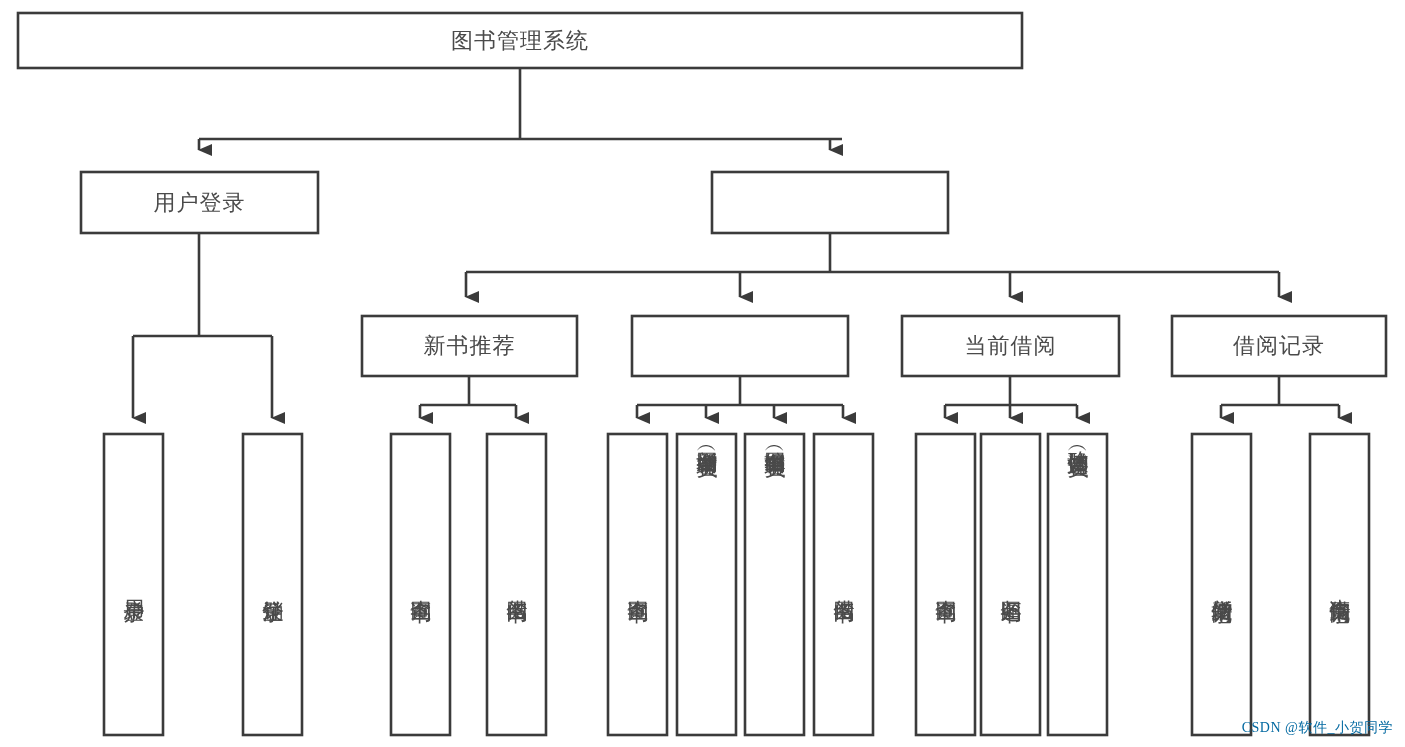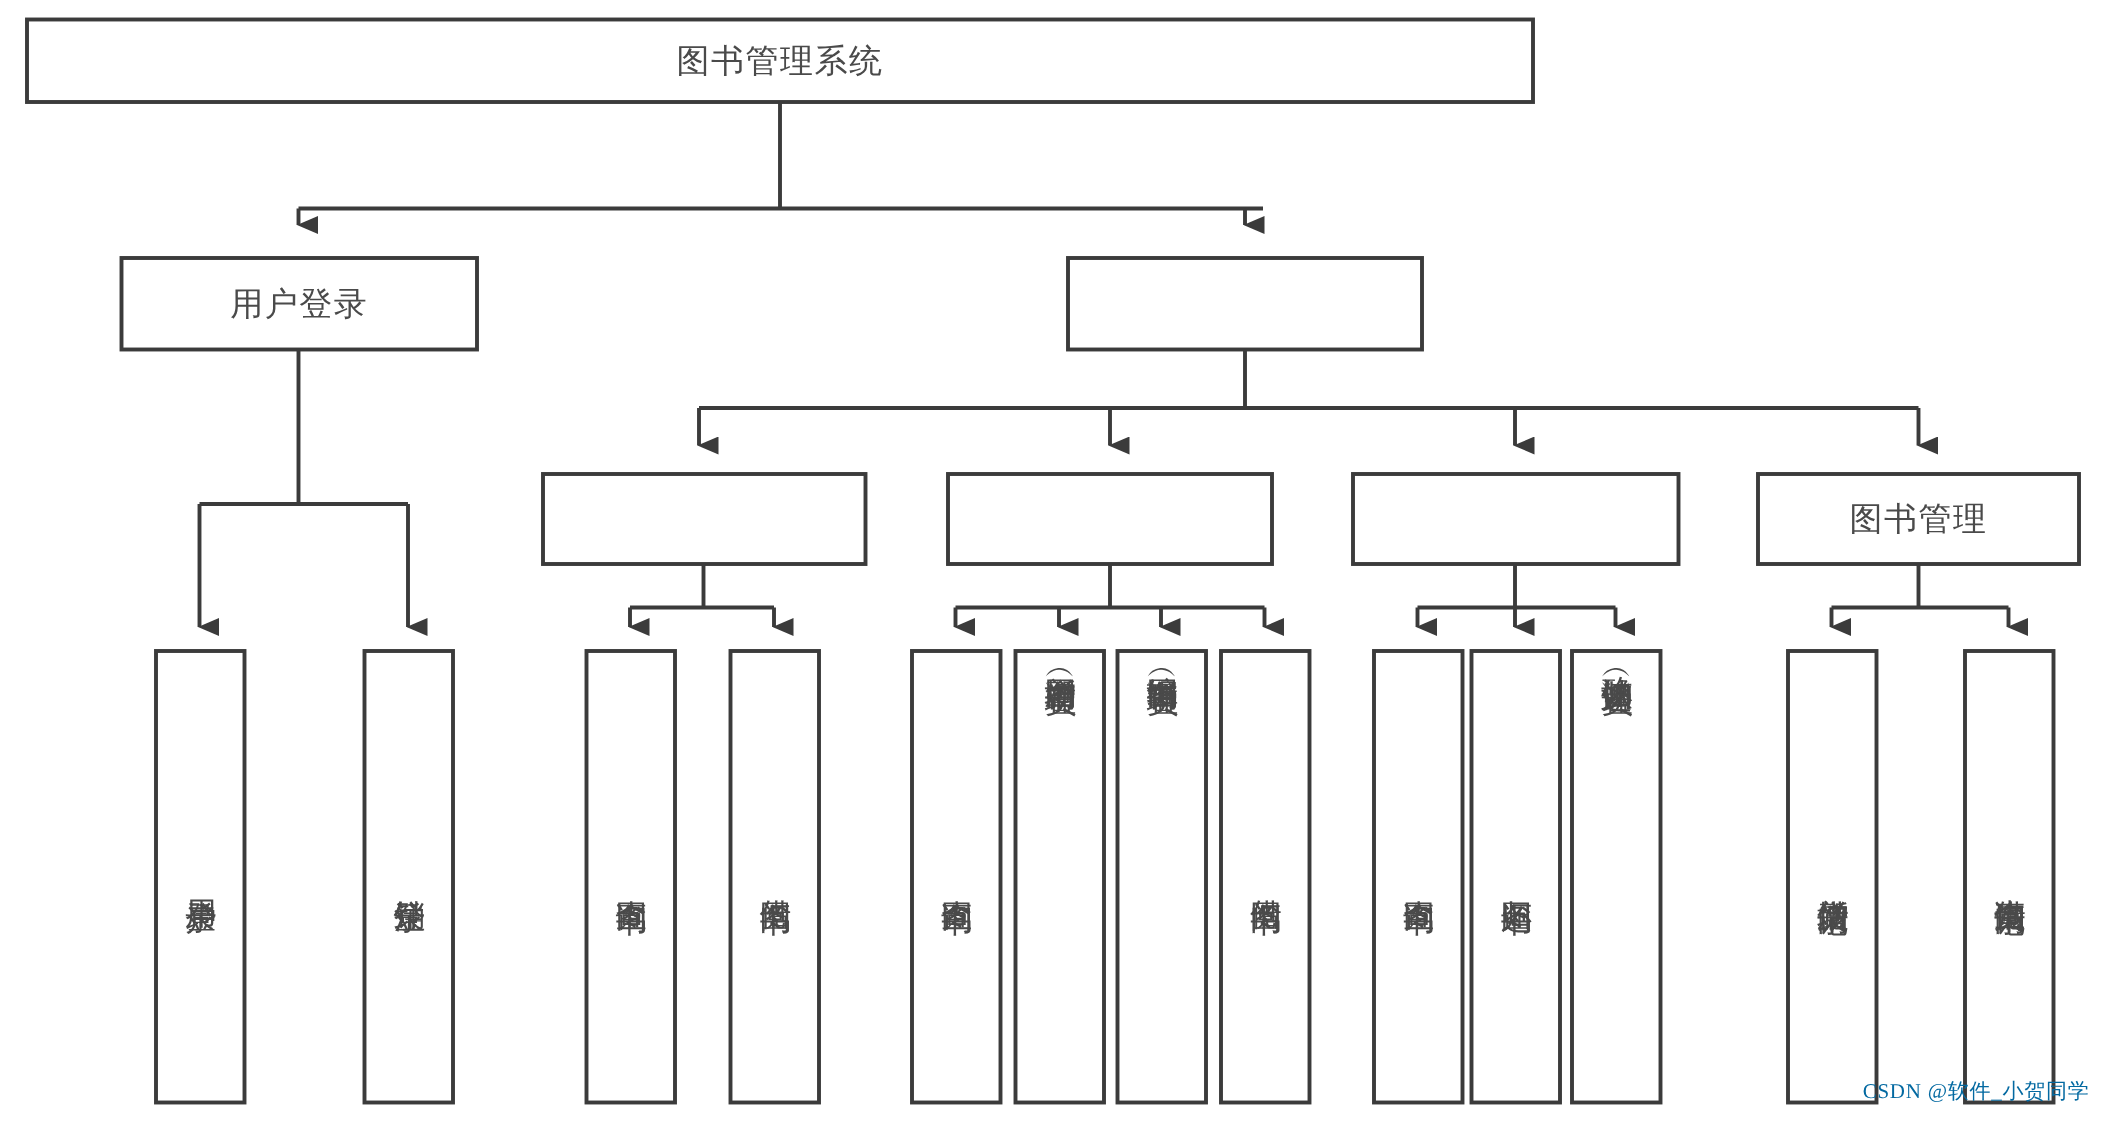--- a/index.html
+++ b/index.html
@@ -183,25 +183,31 @@
 
   <div class="hlabel-wrap" style="left:18px; top:13px; width:1004px; height:55px;">
     <span class="hlabel-text">图书管理系统</span>
   </div>
 
   <div class="hlabel-wrap" style="left:81px; top:172px; width:237px; height:61px;">
     <span class="hlabel-text">用户登录</span>
   </div>
 
 
-
-
+  <div class="hlabel-wrap" style="left:362px; top:316px; width:215px; height:60px;">
+    <span class="hlabel-text">新书推荐</span>
+  </div>
+
+
+  <div class="hlabel-wrap" style="left:902px; top:316px; width:217px; height:60px;">
+    <span class="hlabel-text">当前借阅</span>
+  </div>
 
   <div class="hlabel-wrap" style="left:1172px; top:316px; width:214px; height:60px;">
-    <span class="hlabel-text">图书管理</span>
+    <span class="hlabel-text">借阅记录</span>
   </div>
 
   <div class="vlabel-wrap" style="left:104px; top:434px; width:59px; height:301px;">
     <span class="vlabel-text">用户登录</span>
   </div>
 
   <div class="vlabel-wrap" style="left:243px; top:434px; width:59px; height:301px;">
     <span class="vlabel-text">注销登录</span>
   </div>
 

